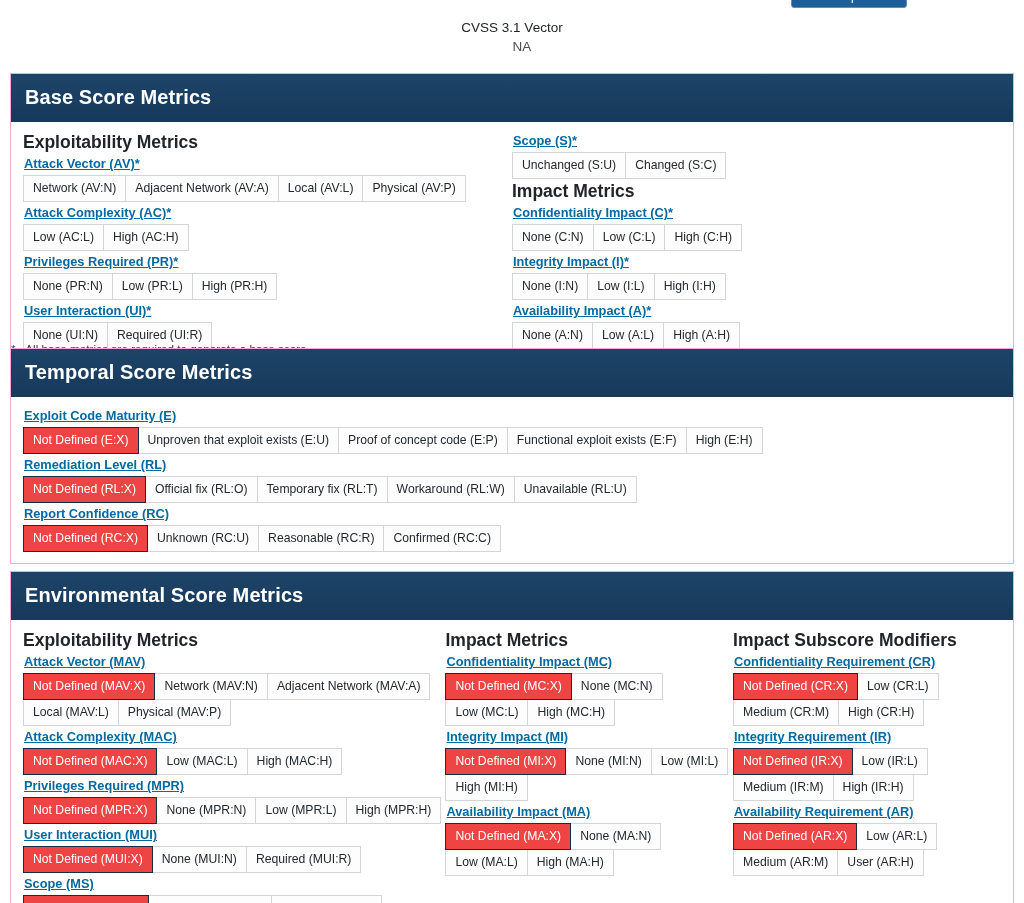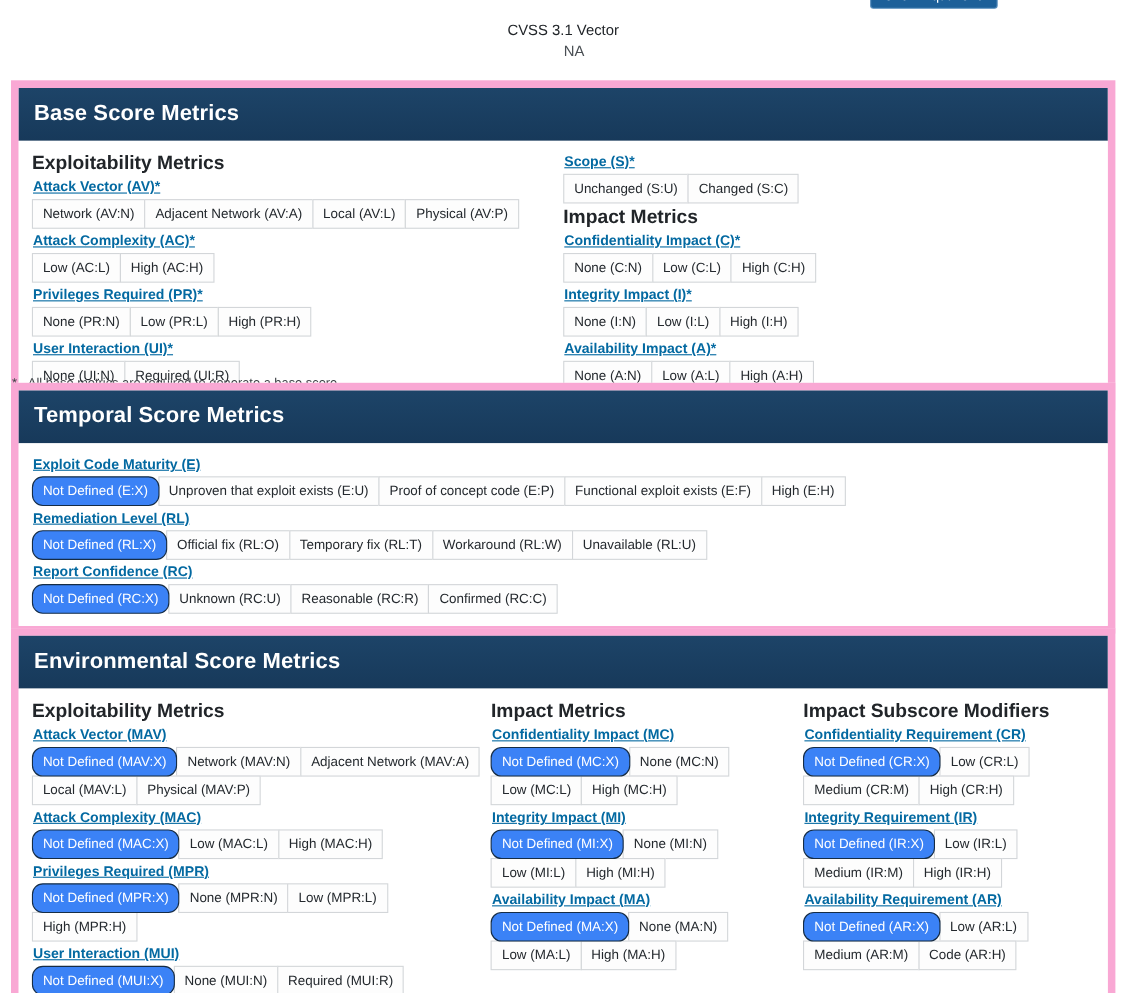--- a/index.html
+++ b/index.html
@@ -30,21 +30,21 @@
   }
 
   
   .vector-block { position: absolute; left: 0; top: 19px; width: 1024px; text-align: center; }
   .vector-title { font-size: 13.5px; font-weight: normal; color: #212529; line-height: 17px; }
   .vector-value { font-size: 13.5px; font-weight: 400; color: #4a4f54; line-height: 18px; margin-top: 2px; padding-left: 20px; }
 
   
   .panel {
     position: absolute; left: 10px; width: 1004px;
-    border: 7px solid #f9a8d4;
+    border: 1px solid #f9a8d4;
     background: #ffffff;
   }
   .panel-header {
     background: linear-gradient(180deg, #1d4468 0%, #17395a 100%);
     color: #ffffff;
     font-size: 20px;
     font-weight: bold;
     letter-spacing: .1px;
     padding: 12px 14px 13px 14px;
     line-height: 23px;
@@ -70,26 +70,25 @@
     font-size: 12.2px; line-height: 14px;
     padding: 5px 9px 6px 9px;
     border: 1px solid #d3d6d9;
     background: #fdfdfd;
     color: #24292e;
     margin: 0 -1px -1px 0;
     white-space: nowrap;
     cursor: pointer;
   }
   .opt.sel {
-    background: #3b82f6;
+    background: #ef4444;
     border-color: #152c45;
     color: #ffffff;
     position: relative;
     z-index: 2;
-    border-radius: 10px;
   }
   .footnote {
     position: absolute; left: 11px;
     font-size: 11.7px; color: #3b3f44; line-height: 15px;
   }
 </style>
 </head>
 <body>
 
 <div class="page">
@@ -283,21 +282,21 @@
                 <div class="opt sel">Not Defined (IR:X)</div>
                 <div class="opt">Low (IR:L)</div>
                 <div class="opt">Medium (IR:M)</div>
                 <div class="opt">High (IR:H)</div>
               </div>
               <div class="metric-label">Availability Requirement (AR)</div>
               <div class="btn-group">
                 <div class="opt sel">Not Defined (AR:X)</div>
                 <div class="opt">Low (AR:L)</div>
                 <div class="opt">Medium (AR:M)</div>
-                <div class="opt">Code (AR:H)</div>
+                <div class="opt">User (AR:H)</div>
               </div>
             </div>
         </div>
       </div>
     </div>
   </div>
 
 </div>
 
 </body></html>

